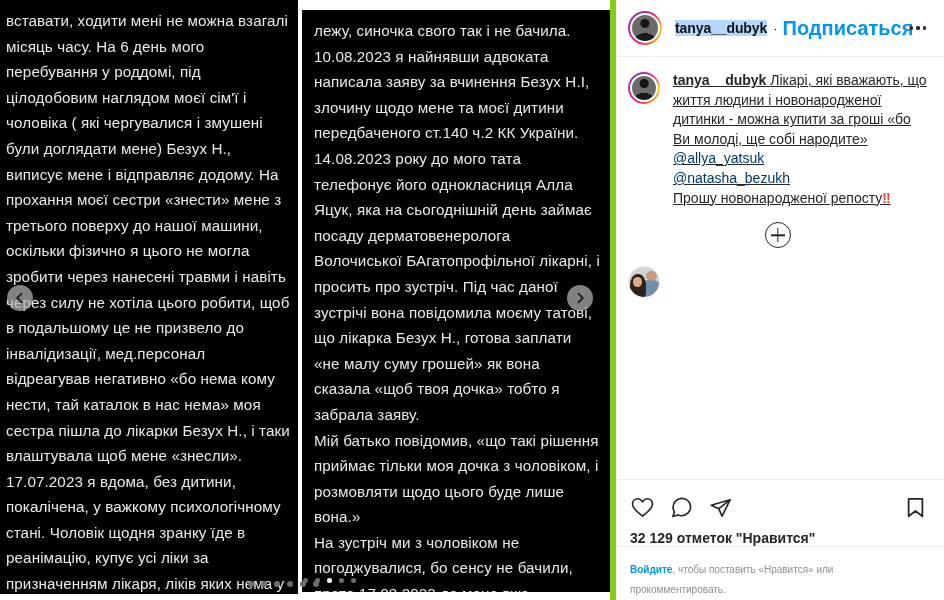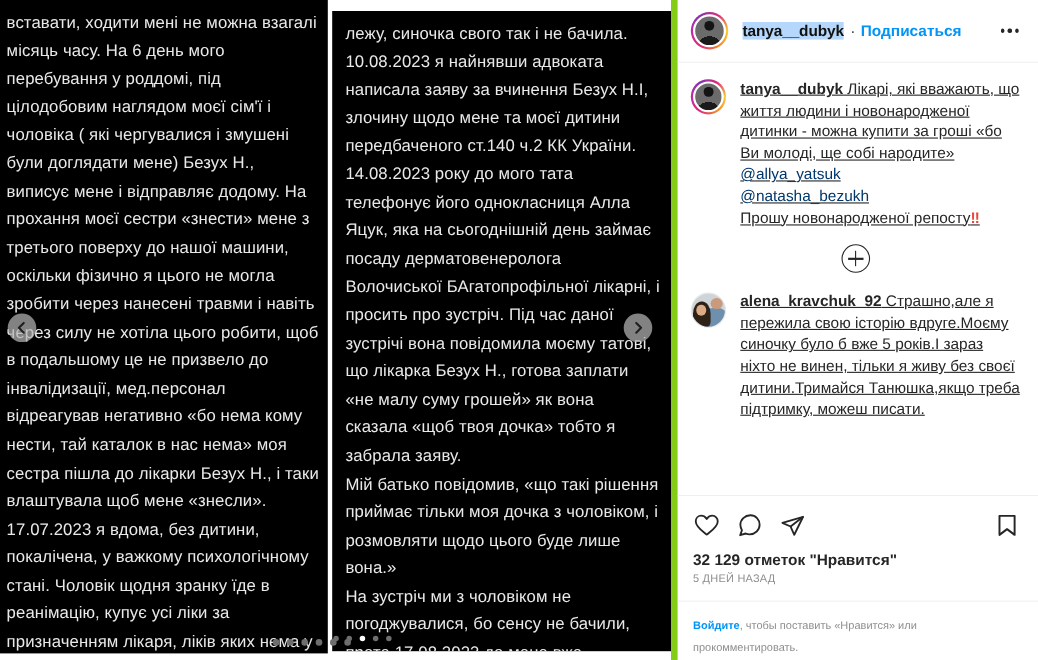--- a/index.html
+++ b/index.html
@@ -142,21 +142,21 @@
     color: #111;
     background: #b4d7fb;
     letter-spacing: -0.1px;
   }
   .dot-sep {
     color: #262626;
     font-size: 13px;
     margin: 0 5px 0 6px;
   }
   .follow-link {
-    font-size: 14px;
+    font-size: 20px;
     font-weight: bold;
     color: #0095f6;
     cursor: pointer;
   }
   .more-btn {
     width: 24px; height: 24px;
     display: flex; align-items: center; justify-content: center;
     gap: 3px;
     cursor: pointer;
     flex: none;
@@ -423,23 +423,20 @@
       <div class="load-more-wrap">
         <div class="load-more"></div>
       </div>
 
       <div class="comment-row">
         <div class="photo-avatar">
           <div class="man-body"></div>
           <div class="man-head"></div>
           <div class="woman-hair"></div>
           <div class="woman-face"></div>
-        </div>
-        <div class="comment-body">
-          <span class="c-user">alena_kravchuk_92</span><span> Страшно,але я пережила свою історію вдруге.Моєму синочку було б вже 5 років.І зараз ніхто не винен, тільки я живу без своєї дитини.Тримайся Танюшка,якщо треба підтримку, можеш писати.</span>
         </div>
       </div>
 
     </div>
 
     <div class="actions-block">
       <div class="action-icons">
         <div class="left">
           <span class="act">
             <svg width="25" height="25" viewBox="0 0 24 24" aria-hidden="true">
@@ -459,21 +456,20 @@
           </span>
         </div>
         <div class="spacer"></div>
         <span class="act">
           <svg width="25" height="25" viewBox="0 0 24 24" aria-hidden="true">
             <path d="M5.4 3.8h13.2v16.6l-6.6-5-6.6 5z" fill="none" stroke="#262626" stroke-width="1.7" stroke-linejoin="round"></path>
           </svg>
         </span>
       </div>
       <div class="likes-count">32 129 отметок "Нравится"</div>
-      <div class="post-time">5 дней назад</div>
     </div>
 
     <div class="login-bar">
       <span class="login-link">Войдите</span><span>, чтобы поставить «Нравится» или прокомментировать.</span>
     </div>
 
   </div>
 </div>
 
 </body></html>

